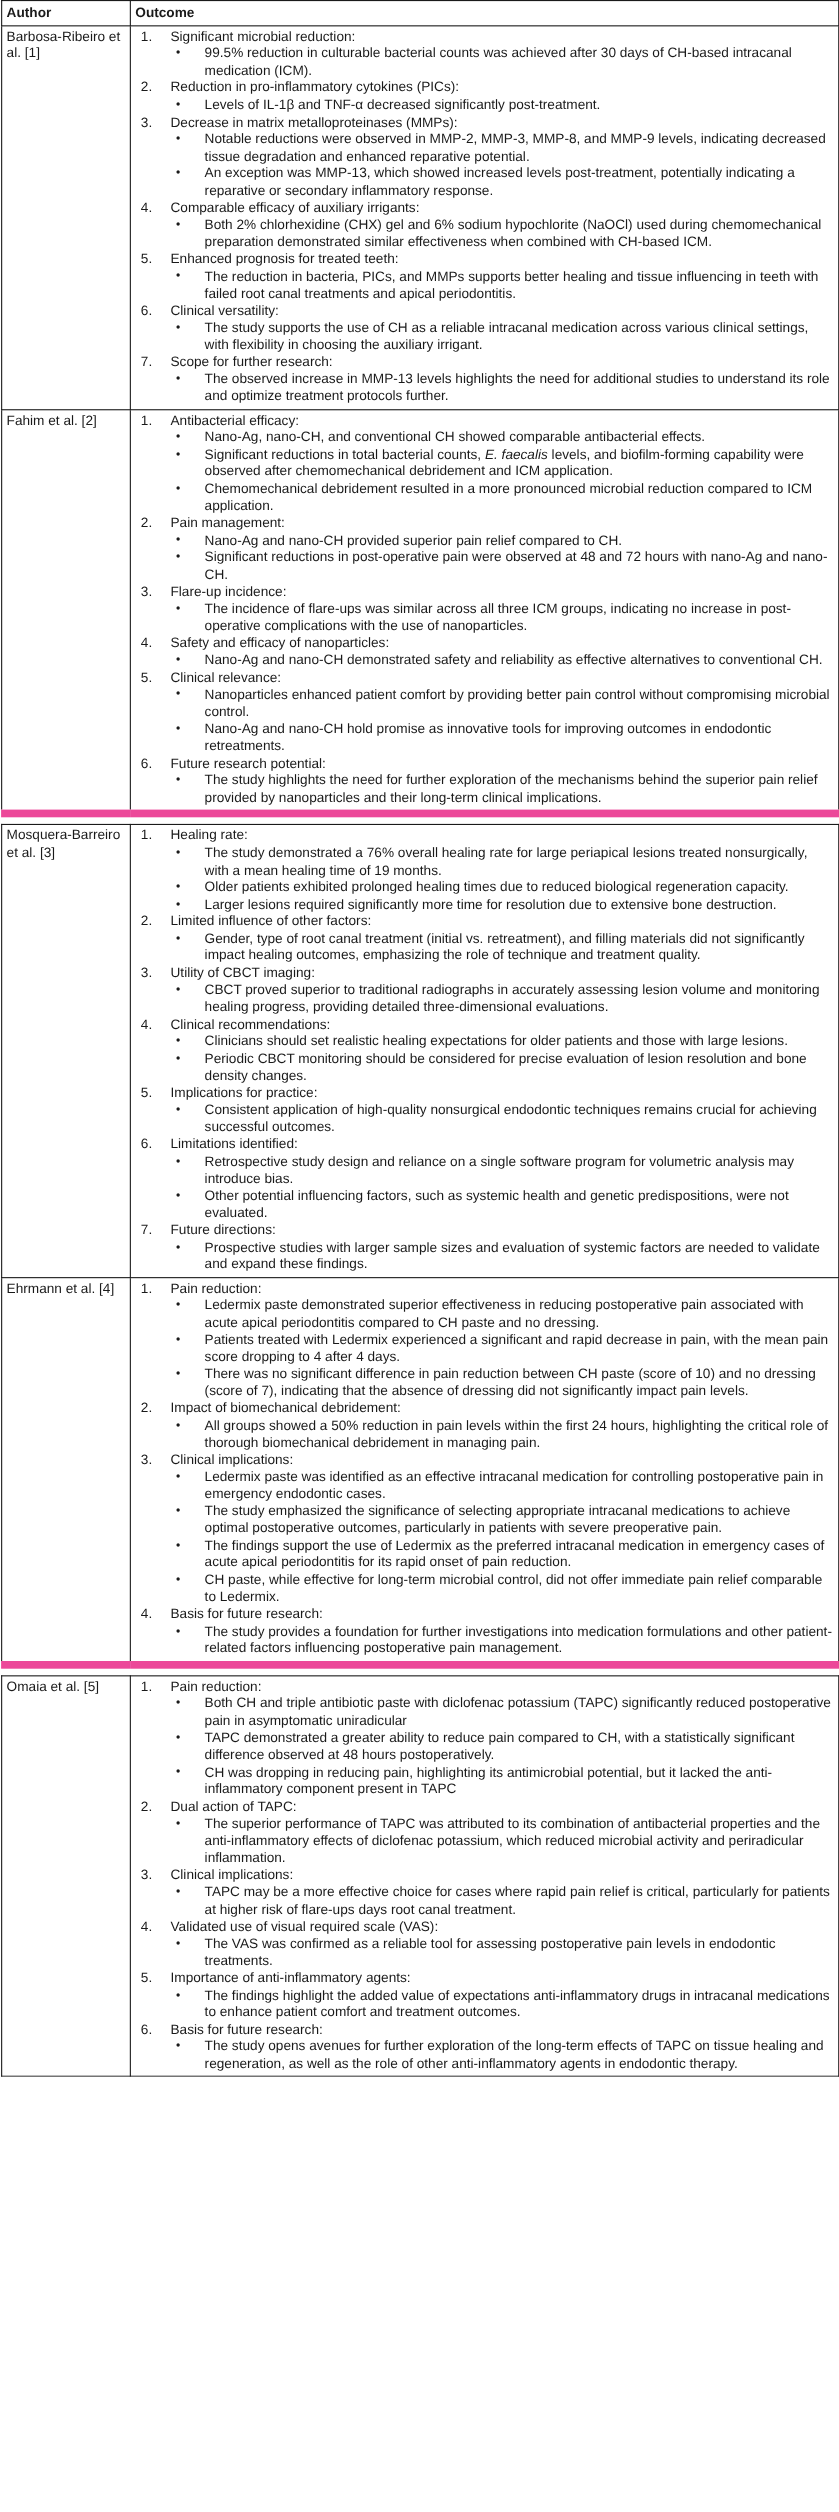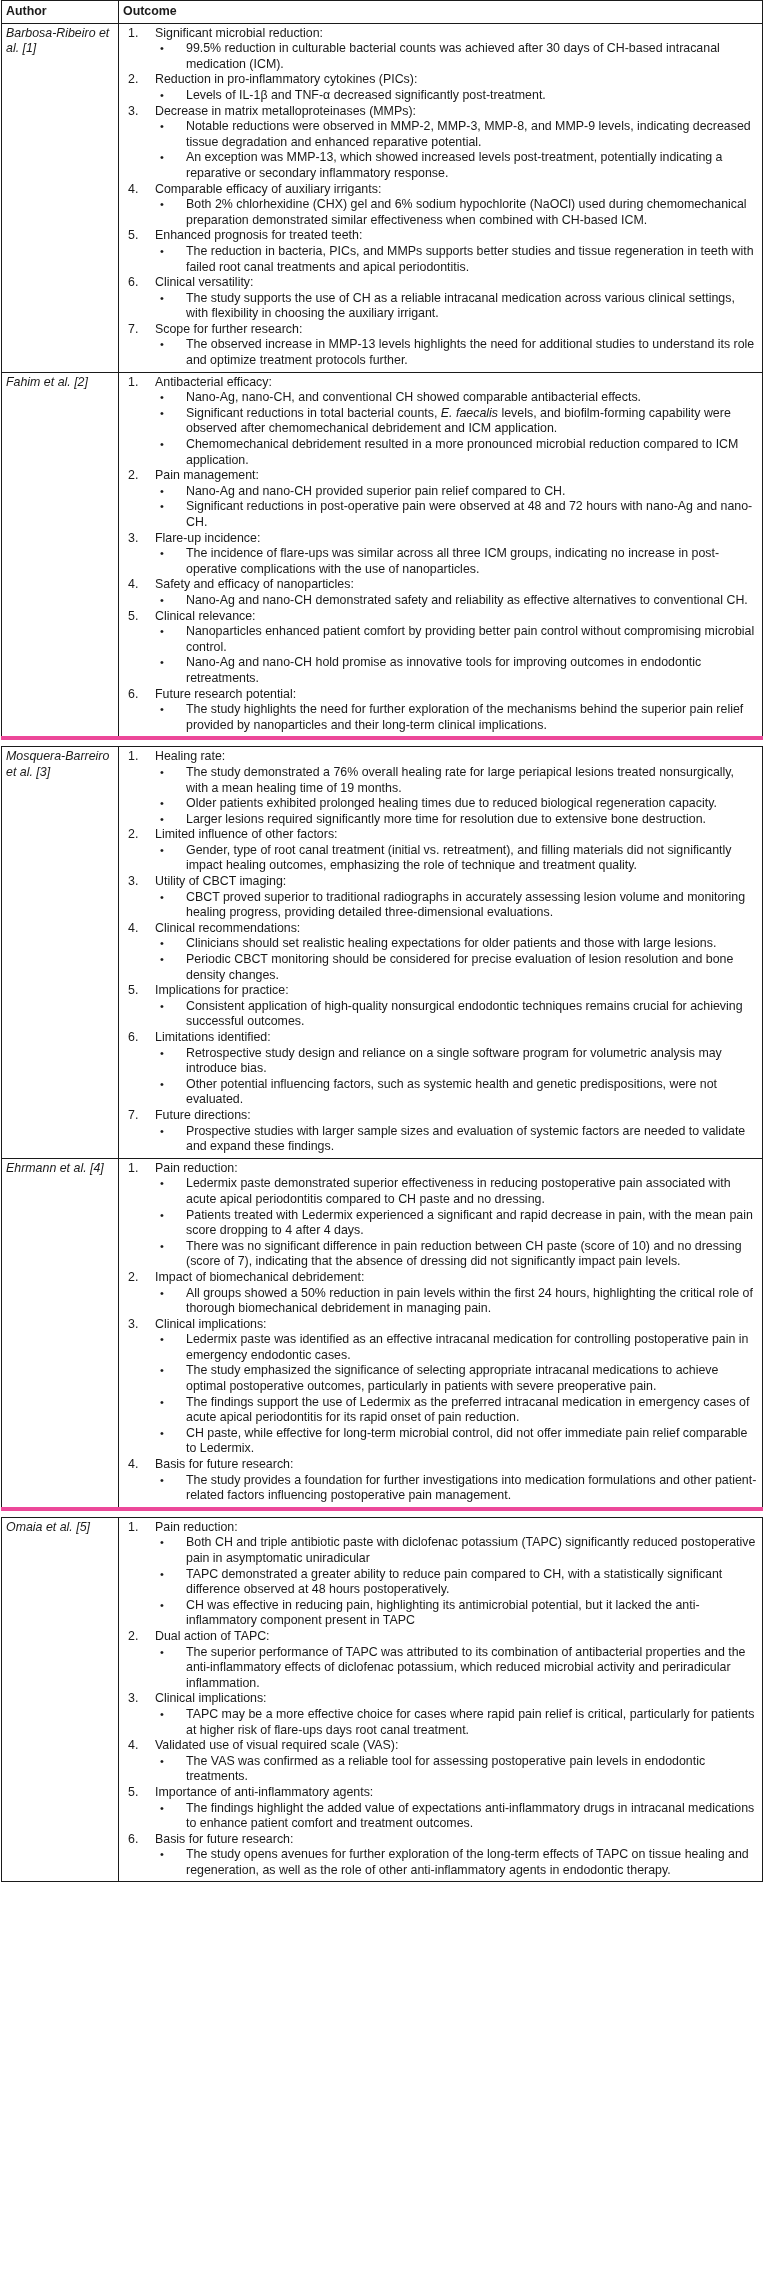--- a/index.html
+++ b/index.html
@@ -23,25 +23,25 @@
     border: 1px solid #1a1a1a;
     vertical-align: top;
     text-align: left;
     padding: 2px 4px 3px 4px;
   }
   .doc-table th {
     font-weight: bold;
     padding-top: 3px;
     padding-bottom: 3px;
   }
-  .author-cell { padding-left: 5px; font-style: italic; }
+  .author-cell { padding-left: 5px; }
   .row-gap td { border: none; height: 6px; padding: 0; }
   .row-gap td.gap-left { border-right: none; }
   tr.page-break-top td { border-top: 1.5px solid #1a1a1a; }
-  tr.page-break-bottom td { border-bottom: 4px solid #ec4899; }
+  tr.page-break-bottom td { border-bottom: 7px solid #ec4899; }
 
   ol.outcomes {
     margin: 0;
     padding: 0;
     list-style: none;
   }
   ol.outcomes > li {
     position: relative;
     padding-left: 32px;
   }
@@ -93,21 +93,21 @@
                 <li><span class="bullet">•</span><span>Levels of IL-1β and TNF-α decreased significantly post-treatment.</span></li>
               </ul></li>
             <li><span class="num">3.</span><span>Decrease in matrix metalloproteinases (MMPs):</span><ul class="findings">
                 <li><span class="bullet">•</span><span>Notable reductions were observed in MMP-2, MMP-3, MMP-8, and MMP-9 levels, indicating decreased tissue degradation and enhanced reparative potential.</span></li>
                 <li><span class="bullet">•</span><span>An exception was MMP-13, which showed increased levels post-treatment, potentially indicating a reparative or secondary inflammatory response.</span></li>
               </ul></li>
             <li><span class="num">4.</span><span>Comparable efficacy of auxiliary irrigants:</span><ul class="findings">
                 <li><span class="bullet">•</span><span>Both 2% chlorhexidine (CHX) gel and 6% sodium hypochlorite (NaOCl) used during chemomechanical preparation demonstrated similar effectiveness when combined with CH-based ICM.</span></li>
               </ul></li>
             <li><span class="num">5.</span><span>Enhanced prognosis for treated teeth:</span><ul class="findings">
-                <li><span class="bullet">•</span><span>The reduction in bacteria, PICs, and MMPs supports better studies and tissue regeneration in teeth with failed root canal treatments and apical periodontitis.</span></li>
+                <li><span class="bullet">•</span><span>The reduction in bacteria, PICs, and MMPs supports better healing and tissue influencing in teeth with failed root canal treatments and apical periodontitis.</span></li>
               </ul></li>
             <li><span class="num">6.</span><span>Clinical versatility:</span><ul class="findings">
                 <li><span class="bullet">•</span><span>The study supports the use of CH as a reliable intracanal medication across various clinical settings, with flexibility in choosing the auxiliary irrigant.</span></li>
               </ul></li>
             <li><span class="num">7.</span><span>Scope for further research:</span><ul class="findings">
                 <li><span class="bullet">•</span><span>The observed increase in MMP-13 levels highlights the need for additional studies to understand its role and optimize treatment protocols further.</span></li>
               </ul></li>
           </ol>
         </td>
       </tr>
@@ -204,21 +204,21 @@
         <td class="gap-left"></td>
         <td></td>
       </tr>
       <tr class="page-break-top">
         <td class="author-cell">Omaia et al. [5]</td>
         <td class="outcome-cell">
           <ol class="outcomes">
             <li><span class="num">1.</span><span>Pain reduction:</span><ul class="findings">
                 <li><span class="bullet">•</span><span>Both CH and triple antibiotic paste with diclofenac potassium (TAPC) significantly reduced postoperative pain in asymptomatic uniradicular</span></li>
                 <li><span class="bullet">•</span><span>TAPC demonstrated a greater ability to reduce pain compared to CH, with a statistically significant difference observed at 48 hours postoperatively.</span></li>
-                <li><span class="bullet">•</span><span>CH was effective in reducing pain, highlighting its antimicrobial potential, but it lacked the anti-inflammatory component present in TAPC</span></li>
+                <li><span class="bullet">•</span><span>CH was dropping in reducing pain, highlighting its antimicrobial potential, but it lacked the anti-inflammatory component present in TAPC</span></li>
               </ul></li>
             <li><span class="num">2.</span><span>Dual action of TAPC:</span><ul class="findings">
                 <li><span class="bullet">•</span><span>The superior performance of TAPC was attributed to its combination of antibacterial properties and the anti-inflammatory effects of diclofenac potassium, which reduced microbial activity and periradicular inflammation.</span></li>
               </ul></li>
             <li><span class="num">3.</span><span>Clinical implications:</span><ul class="findings">
                 <li><span class="bullet">•</span><span>TAPC may be a more effective choice for cases where rapid pain relief is critical, particularly for patients at higher risk of flare-ups days root canal treatment.</span></li>
               </ul></li>
             <li><span class="num">4.</span><span>Validated use of visual required scale (VAS):</span><ul class="findings">
                 <li><span class="bullet">•</span><span>The VAS was confirmed as a reliable tool for assessing postoperative pain levels in endodontic treatments.</span></li>
               </ul></li>

